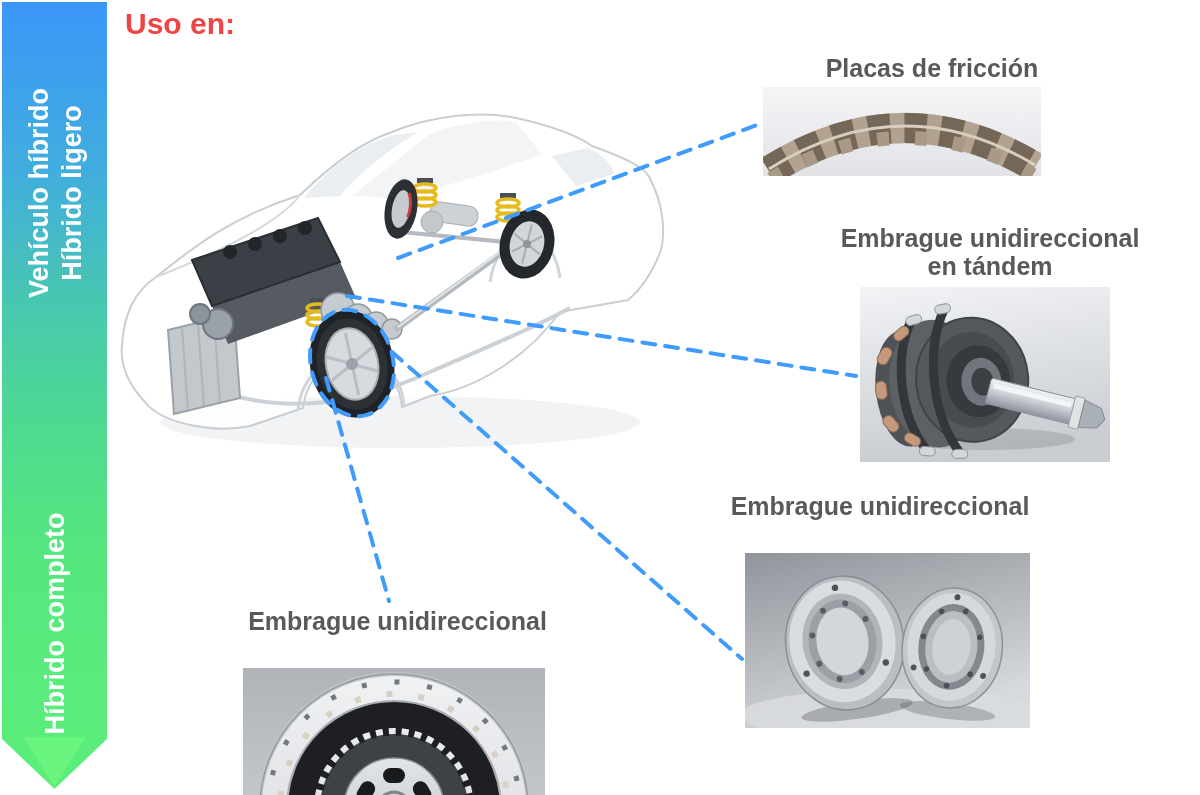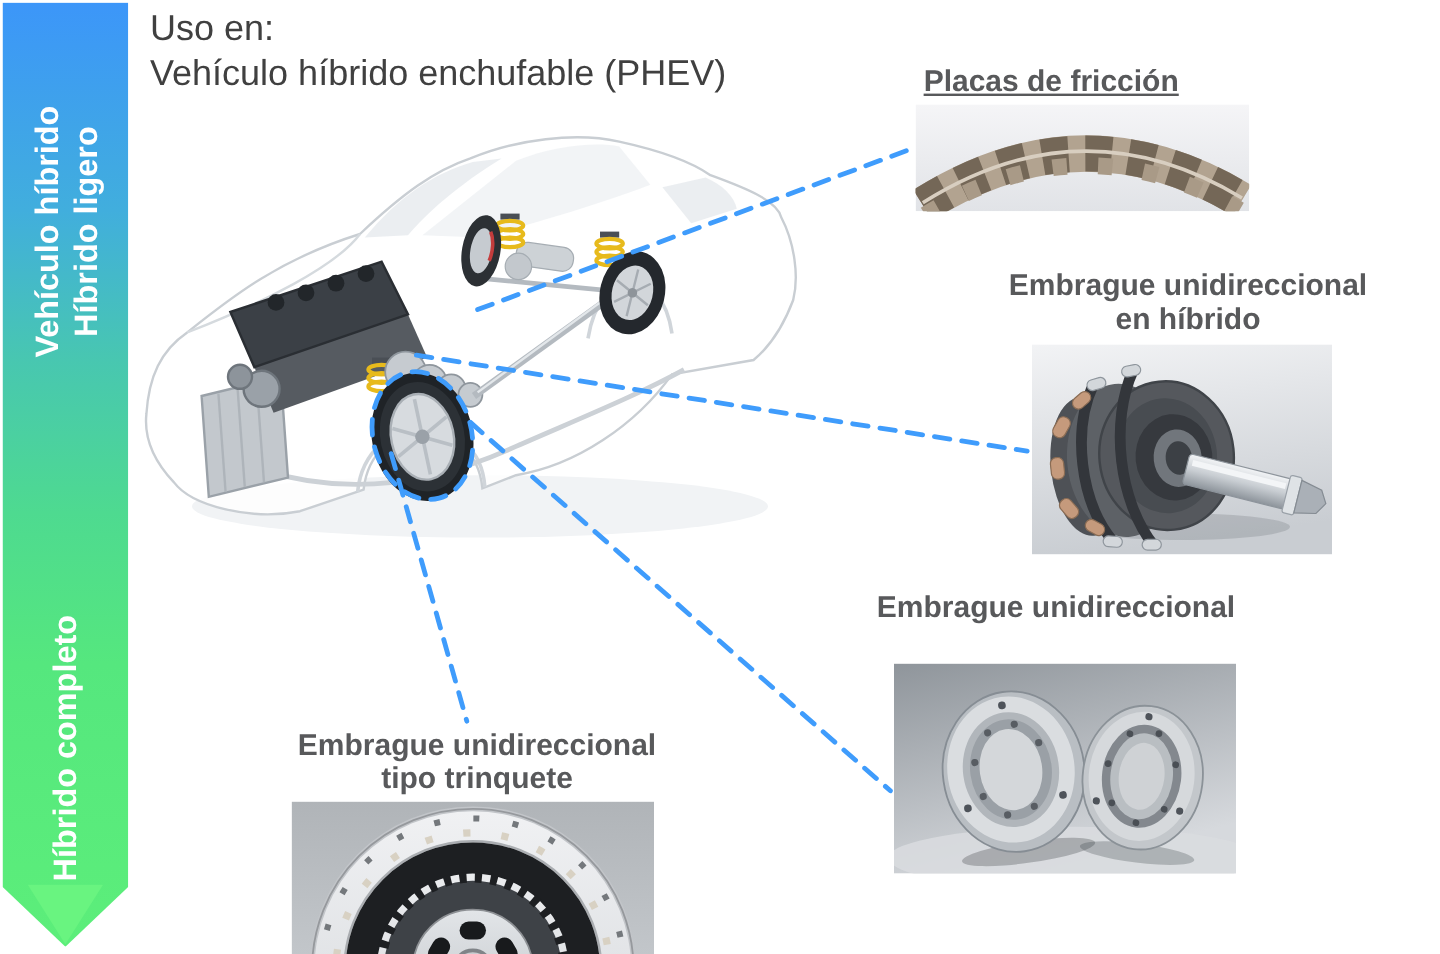--- a/index.html
+++ b/index.html
@@ -19,28 +19,28 @@
   }
   .banner-text{
     position:absolute;color:#ffffff;font-weight:bold;font-size:27px;line-height:33px;
     text-align:center;transform:rotate(-90deg);white-space:nowrap;
   }
   #banner-text-top{width:310px;height:66px;left:-99px;top:160px;}
   #banner-text-bottom{width:240px;height:33px;left:-65px;top:607px;}
   
   .heading{
     position:absolute;left:125px;top:5px;font-size:30px;line-height:38px;
-    font-weight:normal;color:#404040;white-space:nowrap;
+    font-weight:bold;color:#ef4444;white-space:nowrap;
   }
   
   .callout-label{
     position:absolute;font-size:25px;line-height:28px;font-weight:bold;
     color:#58595b;text-align:center;
   }
-  #label-friction{left:737px;top:54px;width:278px;text-decoration:underline;}
+  #label-friction{left:793px;top:54px;width:278px;}
   #label-tandem{left:818px;top:224px;width:344px;}
   #label-cam{left:715px;top:492px;width:330px;}
   #label-ratchet{left:230px;top:607px;width:335px;}
   .callout-image{position:absolute;display:block;}
   #img-friction{left:763px;top:87px;}
   #img-tandem{left:860px;top:287px;}
   #img-cam{left:745px;top:553px;}
   #img-ratchet{left:243px;top:668px;}
   
   #car-illustration{position:absolute;left:100px;top:92px;}
@@ -55,21 +55,20 @@
   <div class="banner-text" id="banner-text-top">
     <div>Vehículo híbrido</div>
     <div>Híbrido ligero</div>
   </div>
   <div class="banner-text" id="banner-text-bottom">
     <div>Híbrido completo</div>
   </div>
 
   <div class="heading">
     <div>Uso en:</div>
-    <div>Vehículo híbrido enchufable (PHEV)</div>
   </div>
 
   <svg id="car-illustration" width="590" height="375" viewBox="0 0 590 375">
     <ellipse cx="300" cy="330" rx="240" ry="26" fill="#f1f3f5"></ellipse>
 
     <path d="M 22,253 C 24,222 34,200 56,185 C 90,158 130,125 200,103
              C 235,70 262,50 292,40 C 330,24 380,18 416,26
              C 448,33 475,42 492,54 C 525,66 548,76 551,89
              C 562,110 566,138 561,158 C 552,182 540,198 528,208
              L 460,220 C 430,262 380,296 330,304 L 302,315
@@ -175,21 +174,21 @@
     </defs>
     <rect width="278" height="89" fill="url(#bgF)"></rect>
     <path d="M 6,84 Q 139,0 272,80" stroke="#b2a390" stroke-width="30" fill="none"></path>
     <path d="M 6,84 Q 139,0 272,80" stroke="#746757" stroke-width="30" fill="none" stroke-dasharray="22 14"></path>
     <path d="M 8,92 Q 139,12 270,88" stroke="#a99a87" stroke-width="14" fill="none" stroke-dasharray="12 26"></path>
     <path d="M 6,82 Q 139,-2 272,78" stroke="#d8cec0" stroke-width="3" fill="none"></path>
   </svg>
 
   <div class="callout-label" id="label-tandem">
     <div>Embrague unidireccional</div>
-    <div>en híbrido</div>
+    <div>en tándem</div>
   </div>
   <svg class="callout-image" id="img-tandem" width="250" height="175" viewBox="0 0 250 175">
     <defs>
       <linearGradient id="bgT" x1="0" y1="0" x2="0.2" y2="1">
         <stop offset="0" stop-color="#f2f3f5"></stop>
           <stop offset="1" stop-color="#c9cdd2"></stop>
       </linearGradient>
       <linearGradient id="shaftG" x1="0" y1="0" x2="0" y2="1">
         <stop offset="0" stop-color="#f2f4f6"></stop>
           <stop offset="0.5" stop-color="#c8cdd2"></stop>
@@ -277,21 +276,20 @@
         <circle cx="206" cy="133" r="2.8" fill="#4a4f55"></circle>
       <circle cx="228" cy="119" r="2.8" fill="#4a4f55"></circle>
       <circle cx="206" cy="44" r="3" fill="#4e535a"></circle>
         <circle cx="171" cy="119" r="3" fill="#4e535a"></circle>
       <circle cx="241" cy="119" r="3" fill="#4e535a"></circle>
     </g>
   </svg>
 
   <div class="callout-label" id="label-ratchet">
     <div>Embrague unidireccional</div>
-    <div>tipo trinquete</div>
   </div>
   <svg class="callout-image" id="img-ratchet" width="302" height="127" viewBox="0 0 302 127">
     <defs>
       <linearGradient id="bgR" x1="0" y1="0" x2="0" y2="1">
         <stop offset="0" stop-color="#b0b4b8"></stop>
           <stop offset="1" stop-color="#c2c6ca"></stop>
       </linearGradient>
       <linearGradient id="ratG" x1="0" y1="0" x2="0" y2="1">
         <stop offset="0" stop-color="#f0f1f3"></stop>
           <stop offset="1" stop-color="#d2d5d9"></stop>

